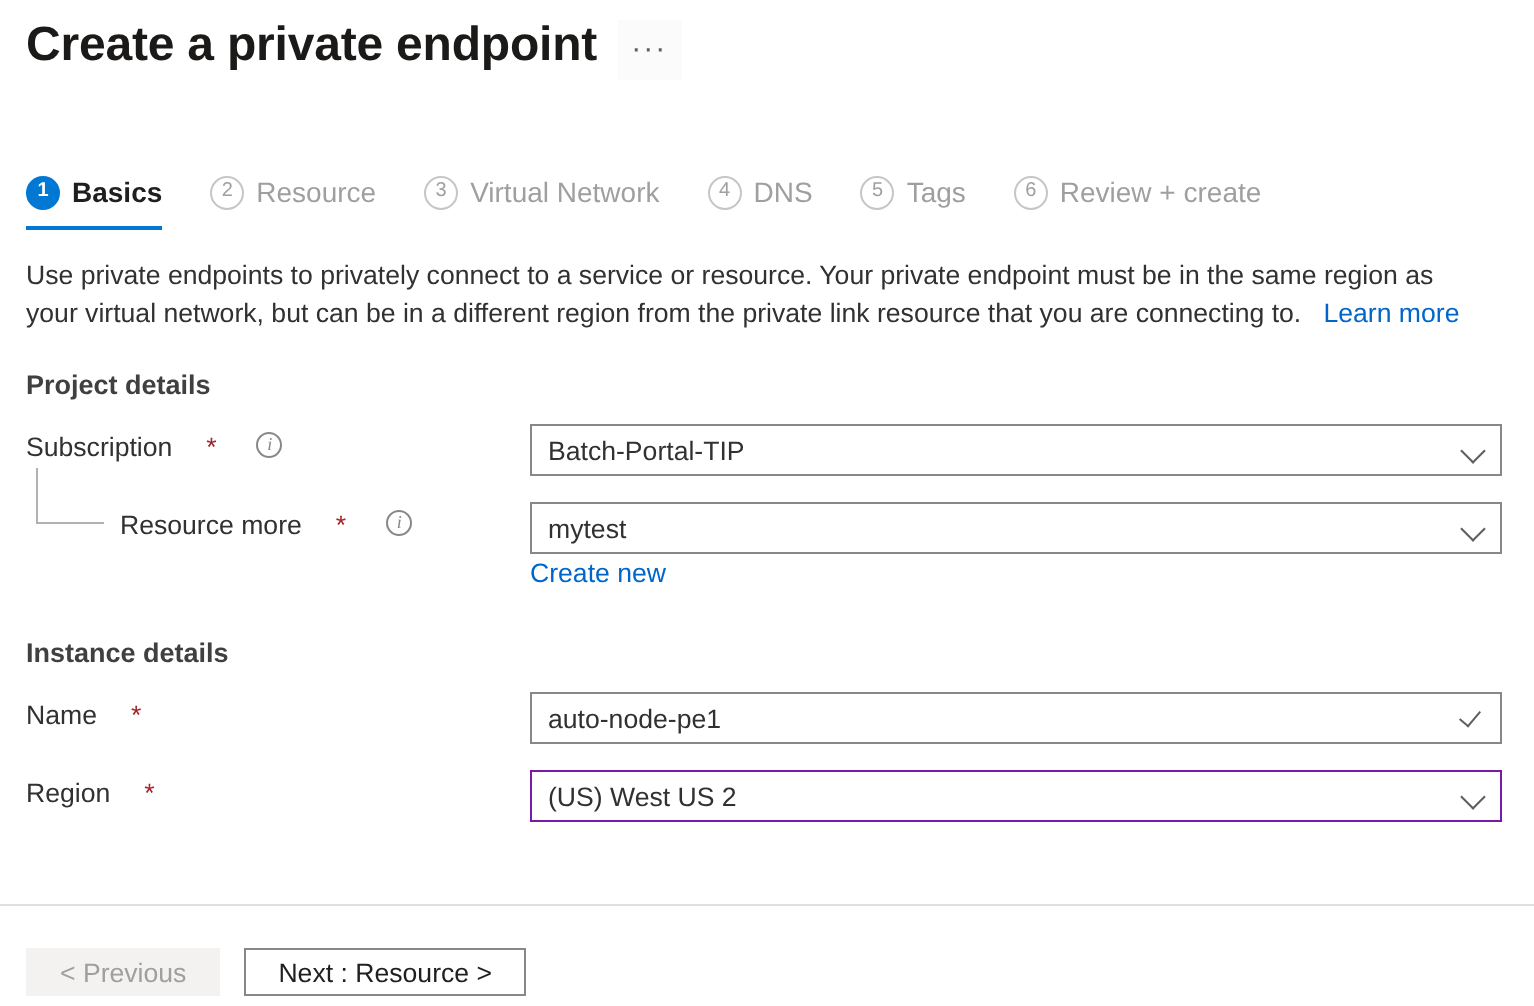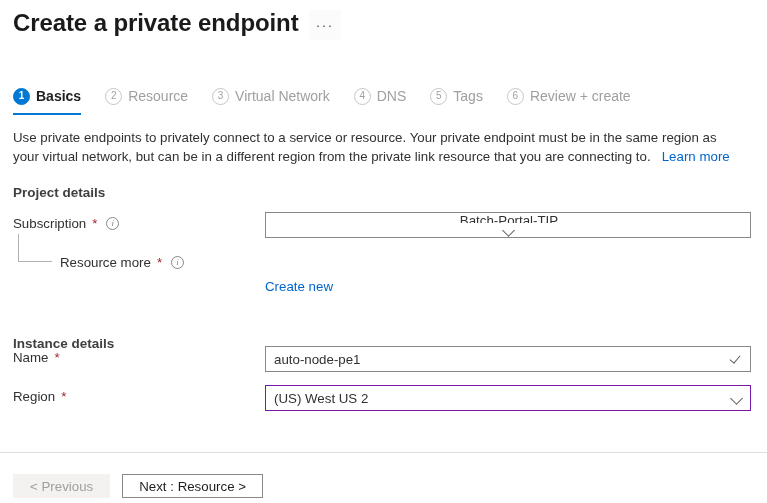--- a/index.html
+++ b/index.html
@@ -119,30 +119,29 @@
 
   
   .section-title {
     position: absolute;
     left: 13px;
     font-size: 13.5px;
     font-weight: 600;
     color: #404040;
   }
   #project-details-title { top: 185px; }
-  #instance-details-title { top: 336px; }
+  #instance-details-title { top: 319px; }
 
   
   .field-label {
     position: absolute;
     font-size: 13.3px;
     color: #323130;
     display: flex;
-    align-items: center;
-    gap: 5px;
+    gap: 16px;
     white-space: nowrap;
   }
   .req { color: #a4262c; font-size: 13.3px; margin-left: 1px; }
   .info-icon {
     width: 13px; height: 13px;
     border: 1px solid #8a8886;
     border-radius: 50%;
     color: #8a8886;
     font-size: 9px;
     line-height: 11px;
@@ -213,21 +212,21 @@
   .checkmark::before {
     content: "";
     position: absolute;
     left: 2px; top: 1px;
     width: 5px; height: 9px;
     border-right: 1.4px solid #605e5c;
     border-bottom: 1.4px solid #605e5c;
     transform: rotate(40deg);
   }
 
-  #input-subscription { top: 212px; flex-direction: column; }
+  #input-subscription { top: 212px; }
   #input-resource-group { top: 251px; }
   #input-name { top: 346px; }
   #input-region { top: 385px; }
 
   .create-new-link {
     position: absolute;
     left: 265px; top: 279px;
     font-size: 13.3px;
   }
 
@@ -324,20 +323,24 @@
     <span class="chevron"></span>
   </div>
 
   <div class="tree-connector"></div>
 
   <div class="field-label" id="label-resource-group">
     <span>Resource more</span>
     <span class="req">*</span>
     <span class="info-icon">i</span>
   </div>
+  <div class="field-control" id="input-resource-group">
+    <span class="field-value">mytest</span>
+    <span class="chevron"></span>
+  </div>
   <a class="link create-new-link">Create new</a>
 
   <div class="section-title" id="instance-details-title">Instance details</div>
 
   <div class="field-label" id="label-name">
     <span>Name</span>
     <span class="req">*</span>
   </div>
   <div class="field-control" id="input-name">
     <span class="field-value">auto-node-pe1</span>

